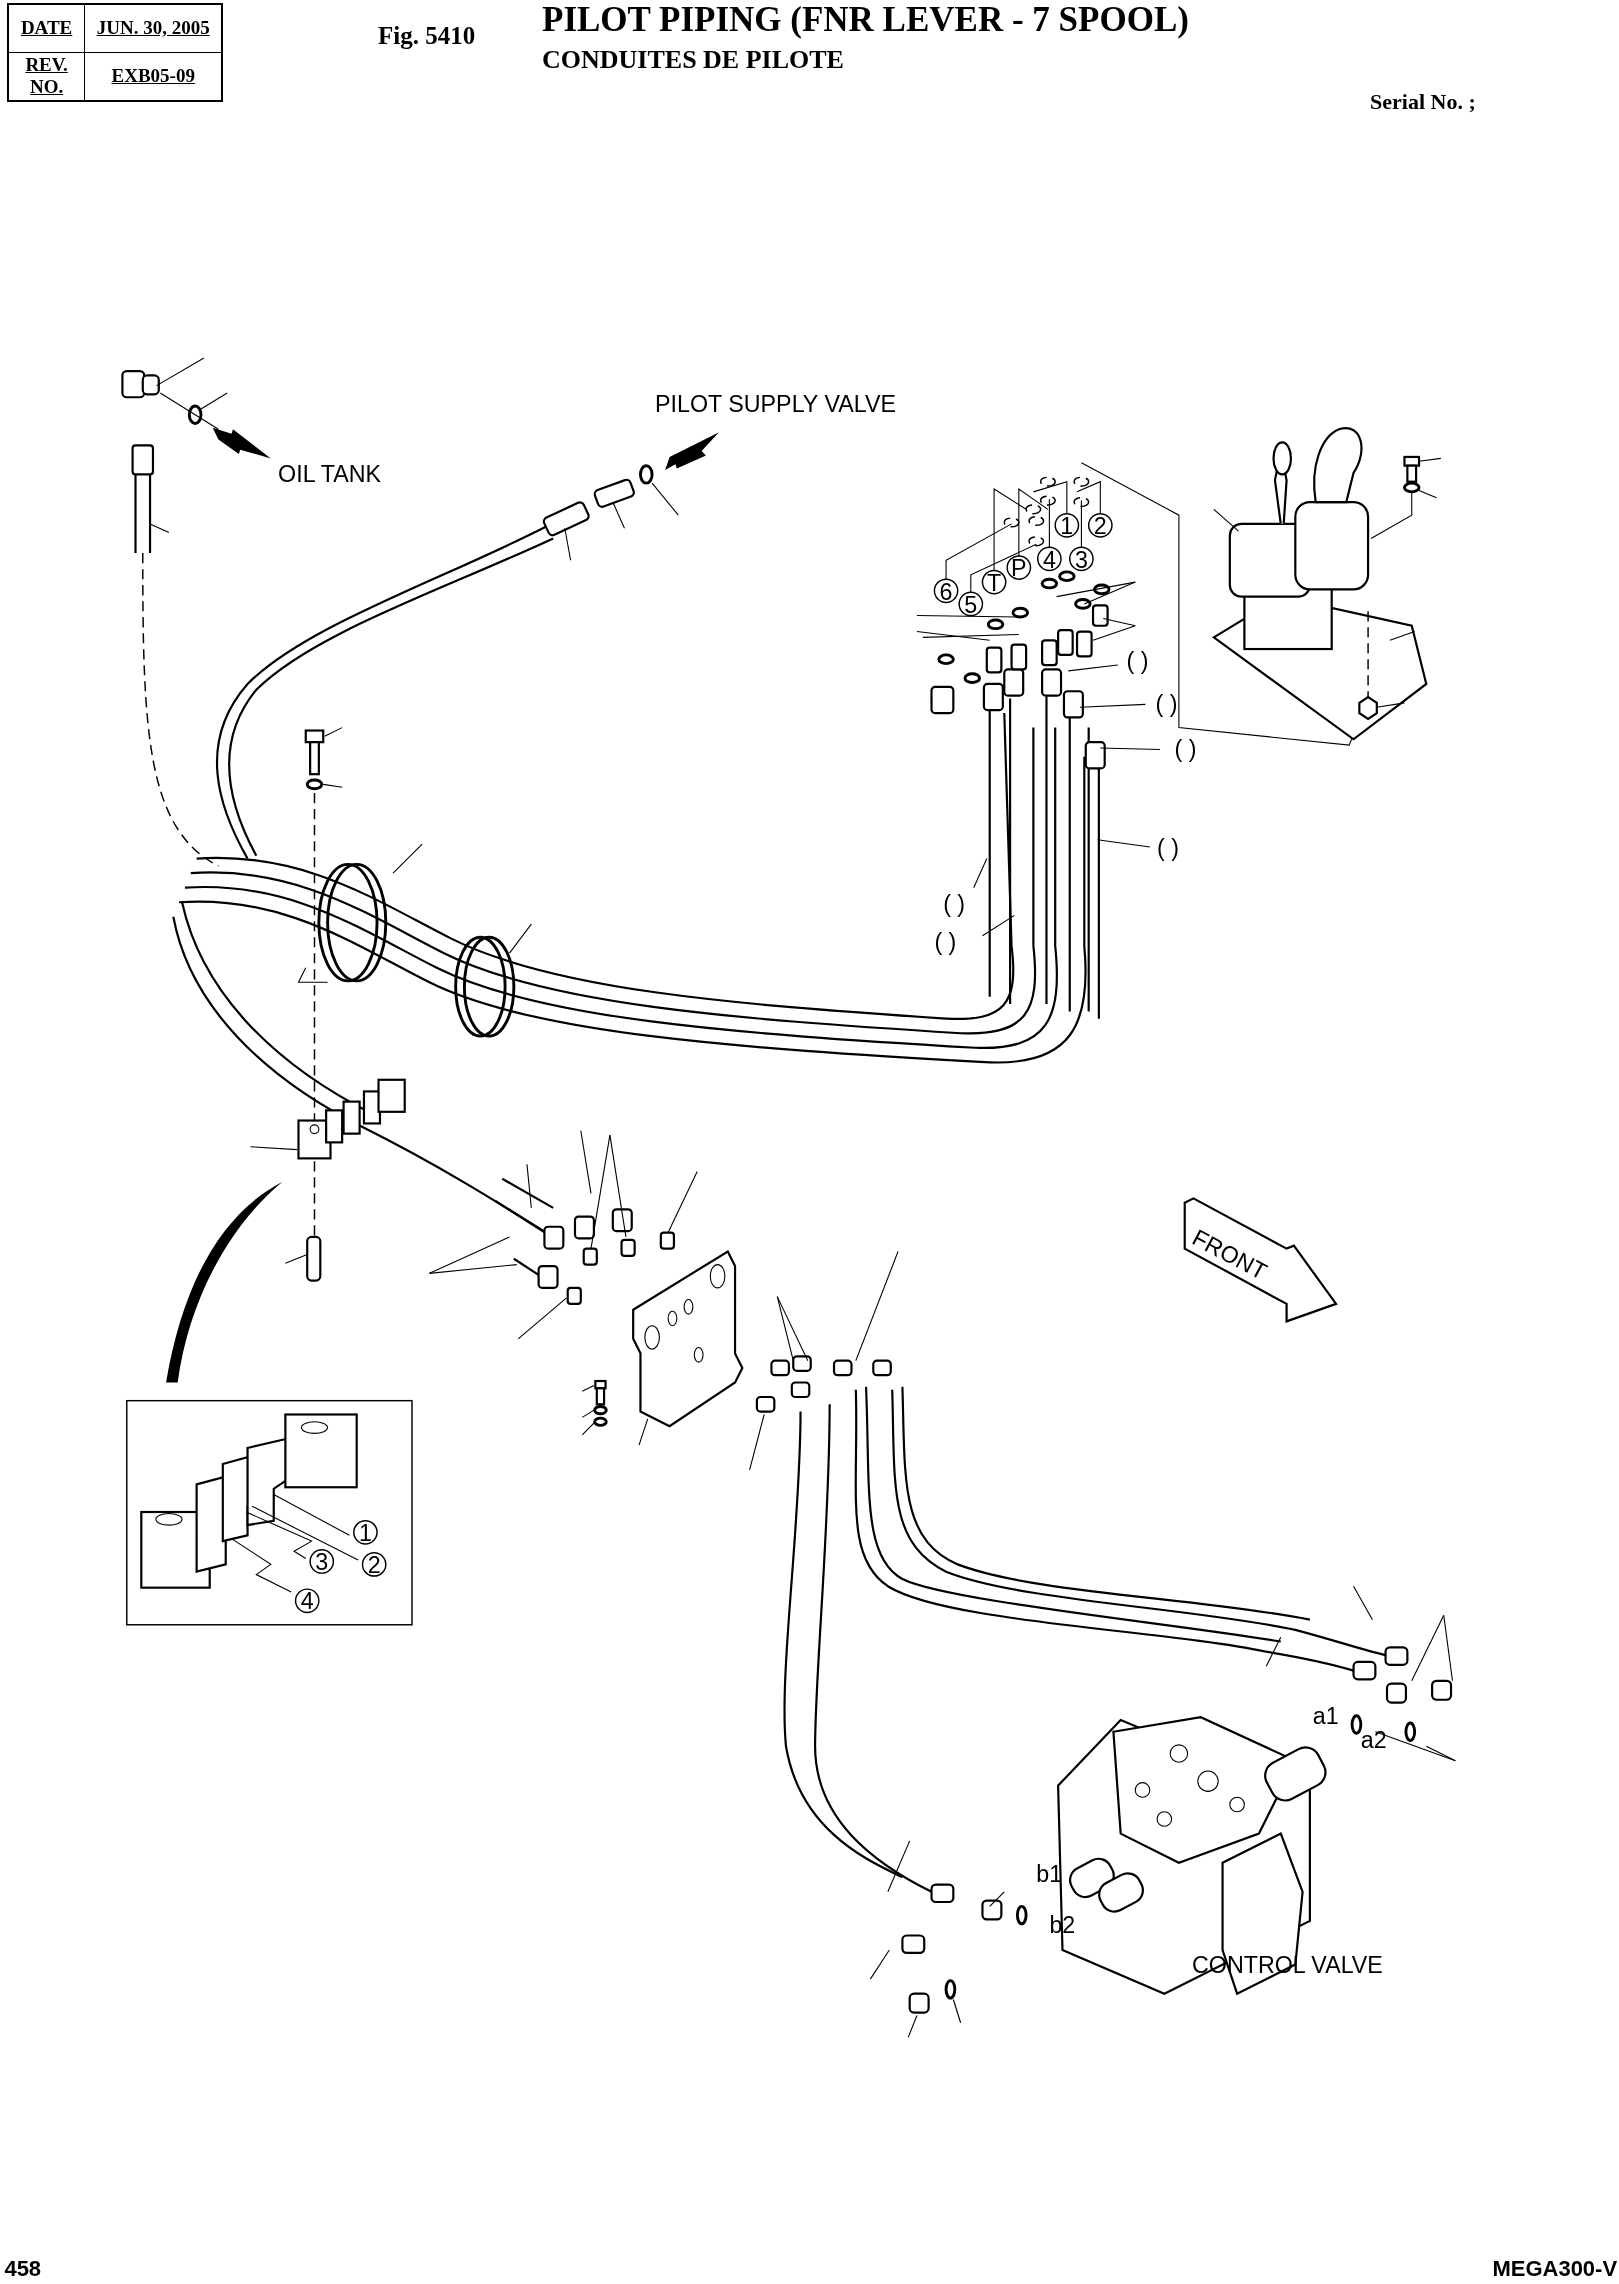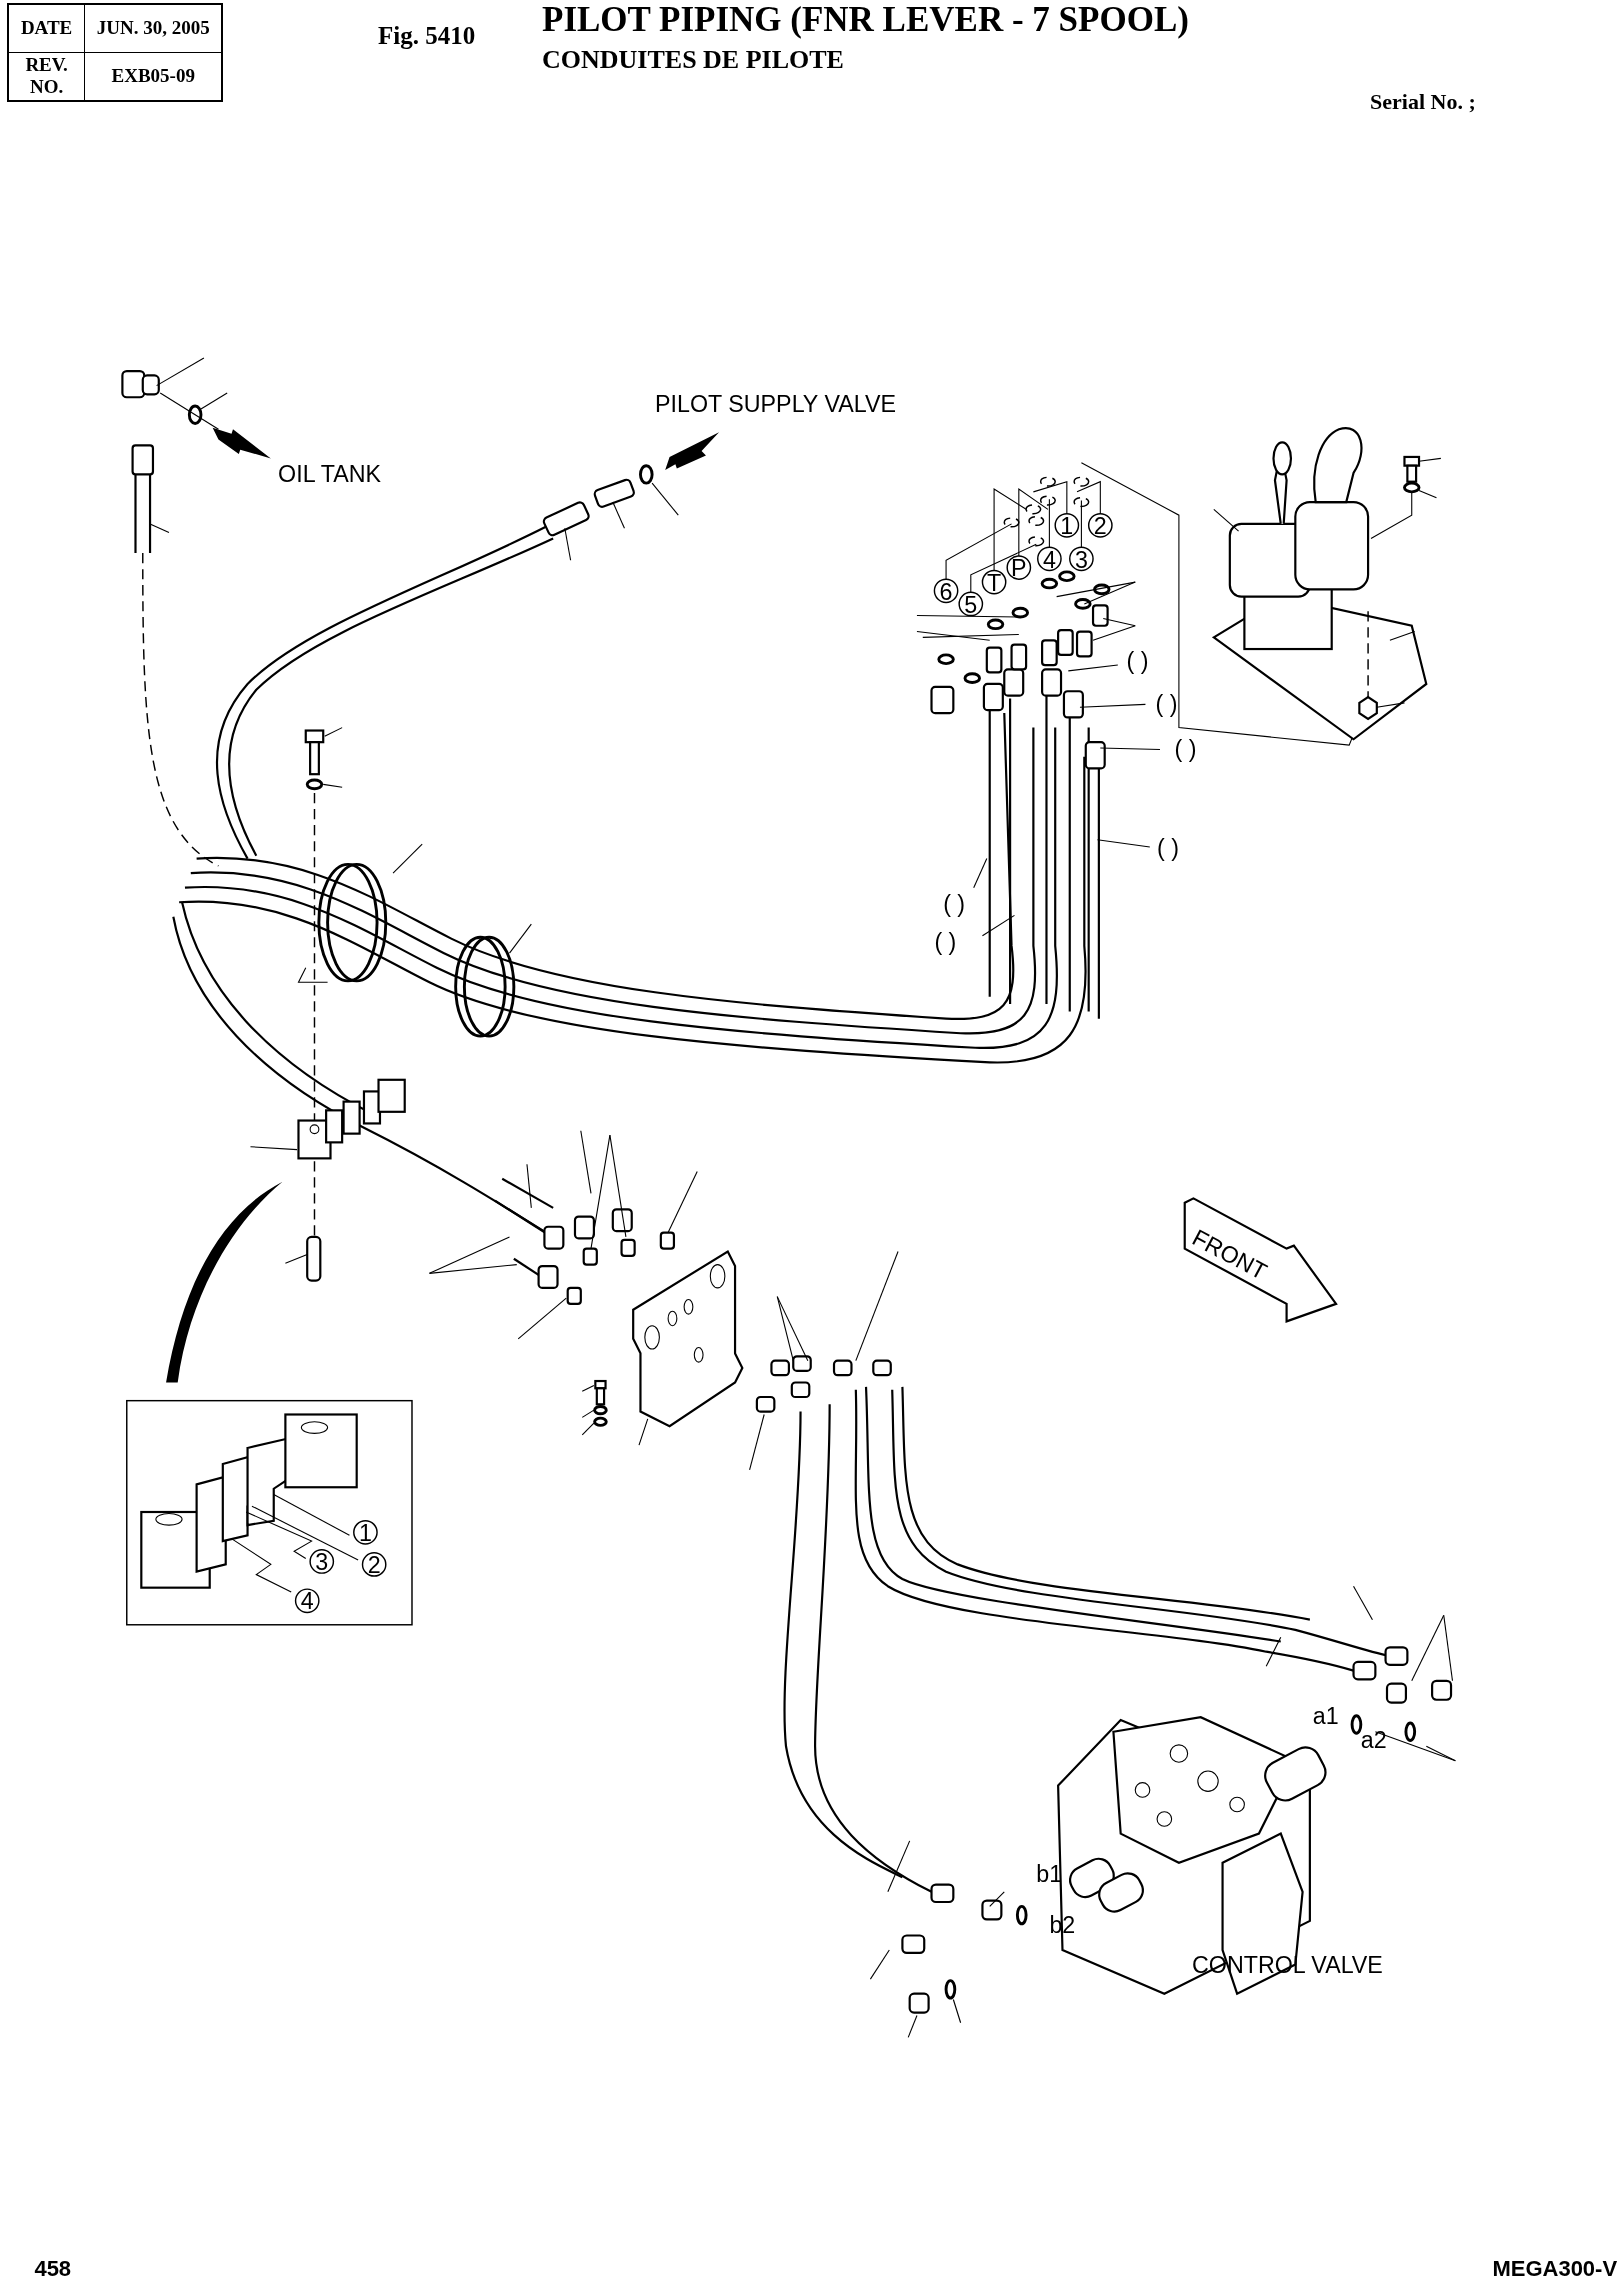--- a/index.html
+++ b/index.html
@@ -1,27 +1,27 @@
 <!DOCTYPE html>
 <html style="font-size:11.6px"><head>
 <meta charset="utf-8">
 <style>
   html, body { margin:0; padding:0; background:#ffffff; }
   body { width:1620px; height:2284px; position:relative; overflow:hidden; color:#000; }
   .serif { font-family: "Liberation Serif", "DejaVu Serif", serif; font-weight:bold; }
   .sans { font-family: "Liberation Sans", "DejaVu Sans", sans-serif; }
-  #header-table { position:absolute; left:7.3px; top:2.9px; border-collapse:collapse; border:2.9px solid #000; }
+  #header-table { position:absolute; left:7.3px; top:2.9px; border-collapse:collapse; border:2.9px solid #000;text-decoration:underline; }
   #header-table td { border:1.5px solid #000; height:47px; text-align:center; font-size:19px; padding:0 5.8px; }
   #header-table td.k { width:63px; }
   #header-table td.v { width:125px; }
   #fig-no { position:absolute; left:378px; top:22px; font-size:25px; }
   #title-1 { position:absolute; left:542px; top:0px; font-size:35px; white-space:nowrap; }
   #title-2 { position:absolute; left:542px; top:45px; font-size:26px; white-space:nowrap; }
   #serial { position:absolute; left:1370px; top:89px; font-size:22px; }
-  #page-no { position:absolute; left:4.4px; top:2256px; font-size:22px; font-weight:bold;margin-left:30px; }
+  #page-no { position:absolute; left:4.4px; top:2256px; font-size:22px; font-weight:bold; }
   #model { position:absolute; right:2.9px; top:2256px; font-size:22px; font-weight:bold; }
   svg#diagram { position:absolute; left:0; top:0; }
   .lbl { font-family:"Liberation Sans","DejaVu Sans",sans-serif; font-size:32px; fill:#000; }
   .callout { font-family:"Liberation Sans","DejaVu Sans",sans-serif; font-size:32px; fill:#000; text-anchor:middle; dominant-baseline:central; }
   .ln { stroke:#000; stroke-width:1.5; fill:none; }
   .hose { stroke:#000; stroke-width:3; fill:none; }
   .thick { stroke:#000; stroke-width:4; fill:none; }
   .part { stroke:#000; stroke-width:3; fill:#fff; }
   .dash { stroke:#000; stroke-width:2; fill:none; stroke-dasharray:14 8; }
 </style>

